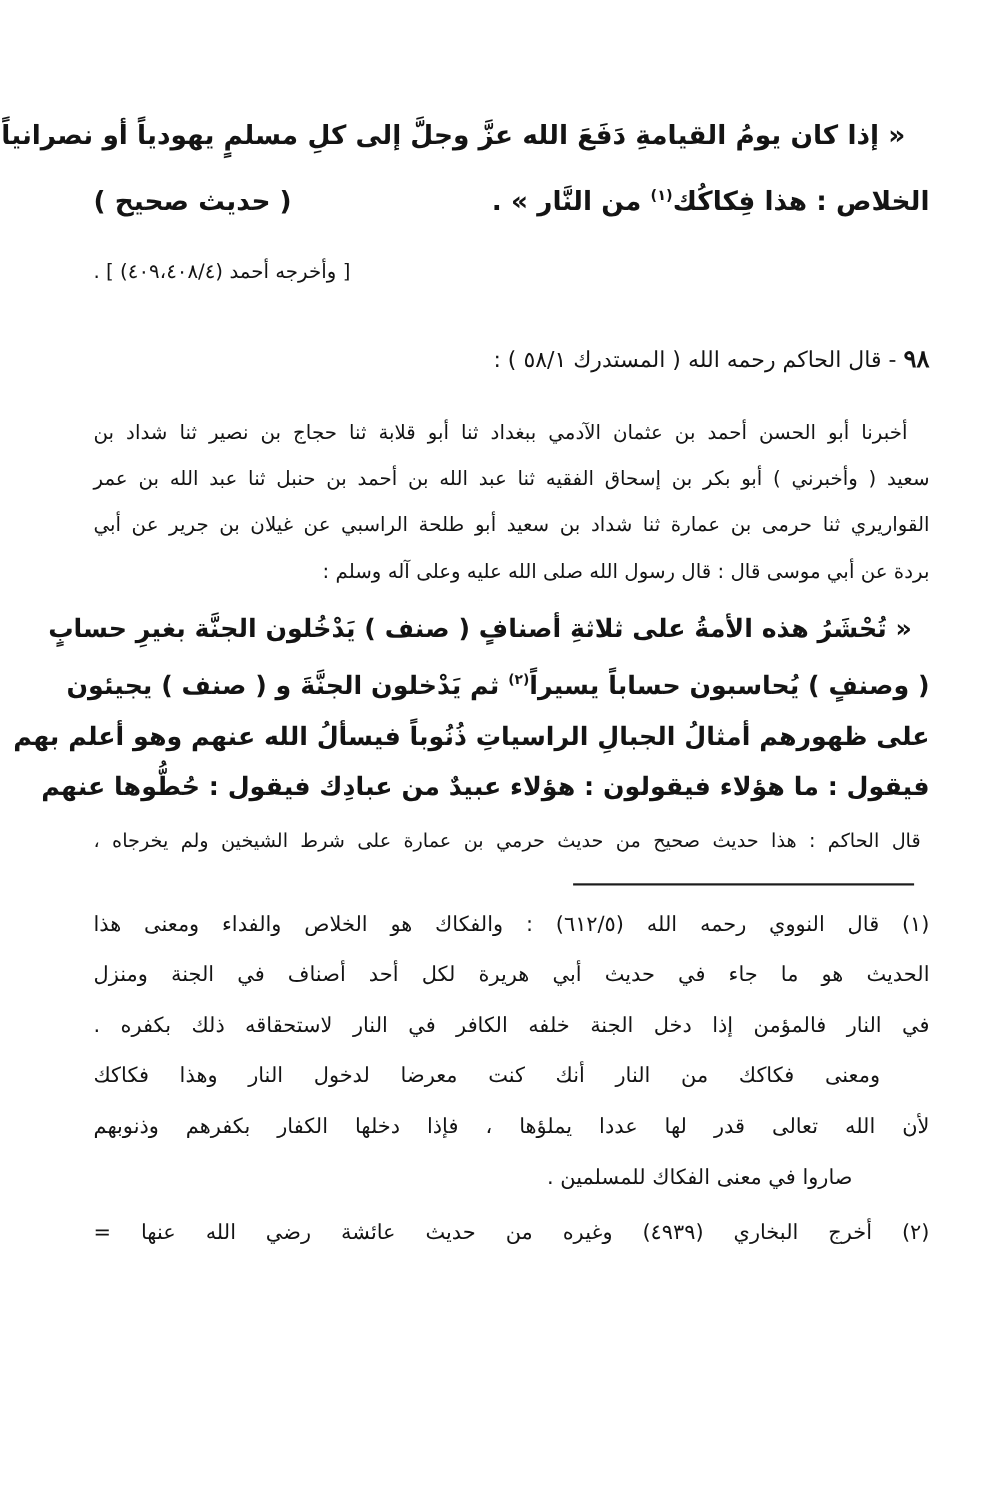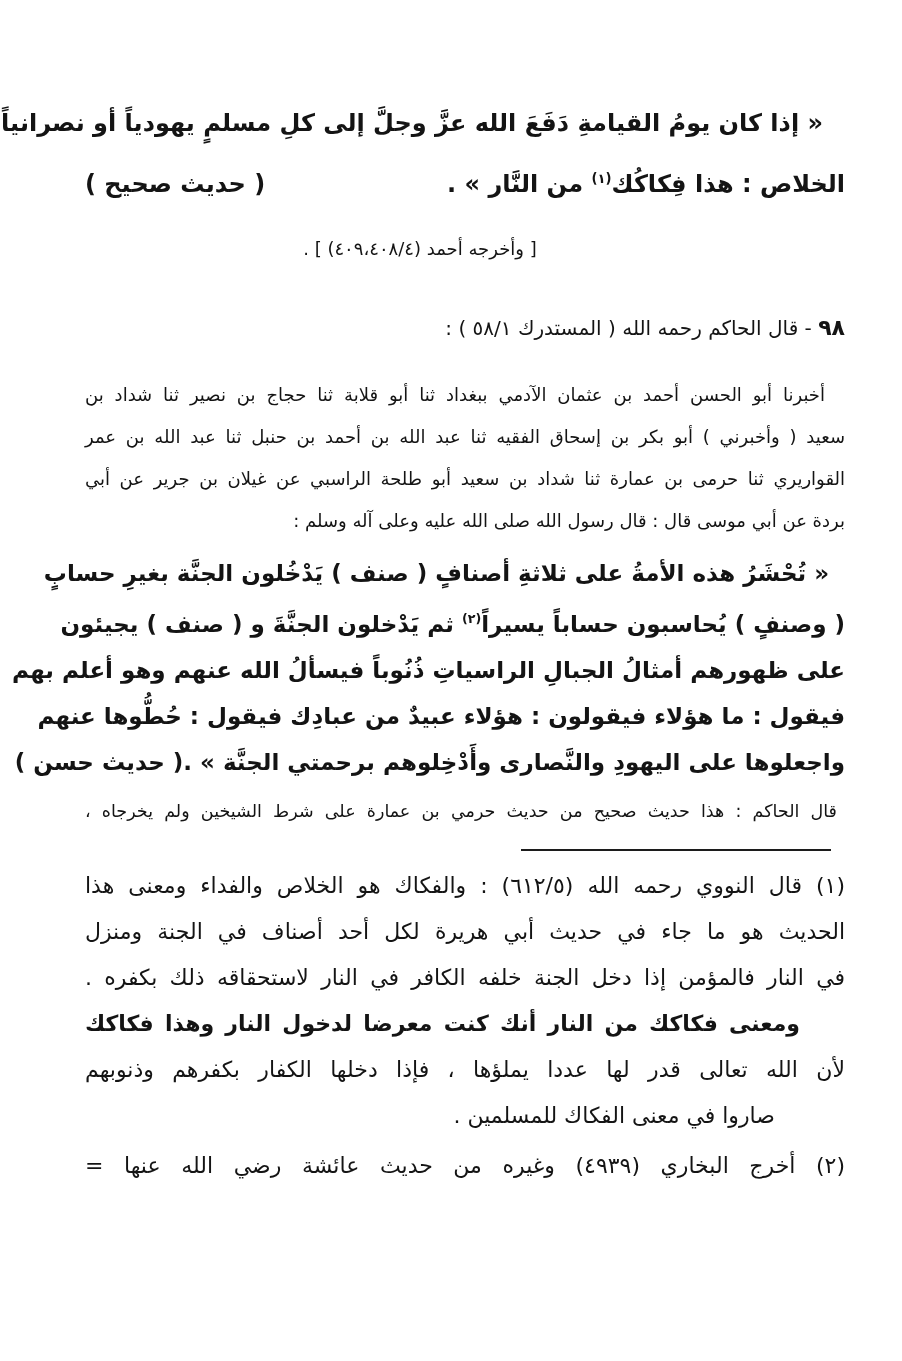--- a/index.html
+++ b/index.html
@@ -49,34 +49,35 @@
     font-size:0.55em;
     vertical-align:0.7em;
     font-weight:bold;
   }
 
   .takhrij{
     margin-top:22px;
     padding-right:90px;
     font-size:18px;
     line-height:30px;
-    text-align:center;
+    text-align:left;
     white-space:nowrap;
   }
 
   .heading98{
     margin-top:48px;
     font-size:20px;
     line-height:32px;
     text-align:right;
     white-space:nowrap;
   }
   .heading98 .num{
     font-weight:bold;
     font-size:22px;
+    font-family:Liberation Serif, serif;
   }
 
   .isnad{
     margin-top:30px;
     font-size:18px;
     line-height:42px;
   }
   .isnad .l1{ padding-right:20px; }
 
   .matn{
@@ -94,24 +95,24 @@
     padding-right:8px;
   }
 
   .fnrule{
     width:310px; height:2px;
     background:#1c1c1c;
     margin:24px 14px 12px auto;
   }
 
   .footnotes{
-    font-size:22px;
+    font-size:19px;
     line-height:46px;
   }
-  .footnotes .p2l1{ padding-right:45px;font-weight:bold; }
+  .footnotes .p2l1{ padding-right:45px; }
   .footnotes .p2l3{ padding-right:70px; }
   .footnotes .fn2line{ margin-top:4px; }
 
   .pagenum{
     position:absolute;
     bottom:52px; left:0; right:0;
     text-align:center;
     font-size:20px;
     letter-spacing:2px;
     color:#141414;
@@ -142,21 +143,20 @@
       <div class="jl">سعيد ( وأخبرني ) أبو بكر بن إسحاق الفقيه ثنا عبد الله بن أحمد بن حنبل ثنا عبد الله بن عمر</div>
       <div class="jl">القواريري ثنا حرمى بن عمارة ثنا شداد بن سعيد أبو طلحة الراسبي عن غيلان بن جرير عن أبي</div>
       <div class="rl">بردة عن أبي موسى قال : قال رسول الله صلى الله عليه وعلى آله وسلم :</div>
     </section>
 
     <section class="matn">
       <div class="jl l1">« تُحْشَرُ هذه الأمةُ على ثلاثةِ أصنافٍ ( صنف ) يَدْخُلون الجنَّة بغيرِ حسابٍ</div>
       <div class="jl"><span>( وصنفٍ ) يُحاسبون حساباً يسيراً</span><sup class="fnm">(٢)</sup><span> ثم يَدْخلون الجنَّةَ و ( صنف ) يجيئون</span></div>
       <div class="jl">على ظهورهم أمثالُ الجبالِ الراسياتِ ذُنُوباً فيسألُ الله عنهم وهو أعلم بهم</div>
       <div class="jl">فيقول : ما هؤلاء فيقولون : هؤلاء عبيدٌ من عبادِك فيقول : حُطُّوها عنهم</div>
-      <div class="jl"><span>واجعلوها على اليهودِ والنَّصارى وأَدْخِلوهم برحمتي الجنَّة » .</span><span>( حديث حسن )</span></div>
     </section>
 
     <div class="hakim jl">قال الحاكم : هذا حديث صحيح من حديث حرمي بن عمارة على شرط الشيخين ولم يخرجاه ،</div>
 
     <div class="fnrule"></div>
 
     <section class="footnotes">
       <div class="jl">(١) قال النووي رحمه الله (٦١٢/٥) : والفكاك هو الخلاص والفداء ومعنى هذا</div>
       <div class="jl">الحديث هو ما جاء في حديث أبي هريرة لكل أحد أصناف في الجنة ومنزل</div>
       <div class="jl">في النار فالمؤمن إذا دخل الجنة خلفه الكافر في النار لاستحقاقه ذلك بكفره .</div>

